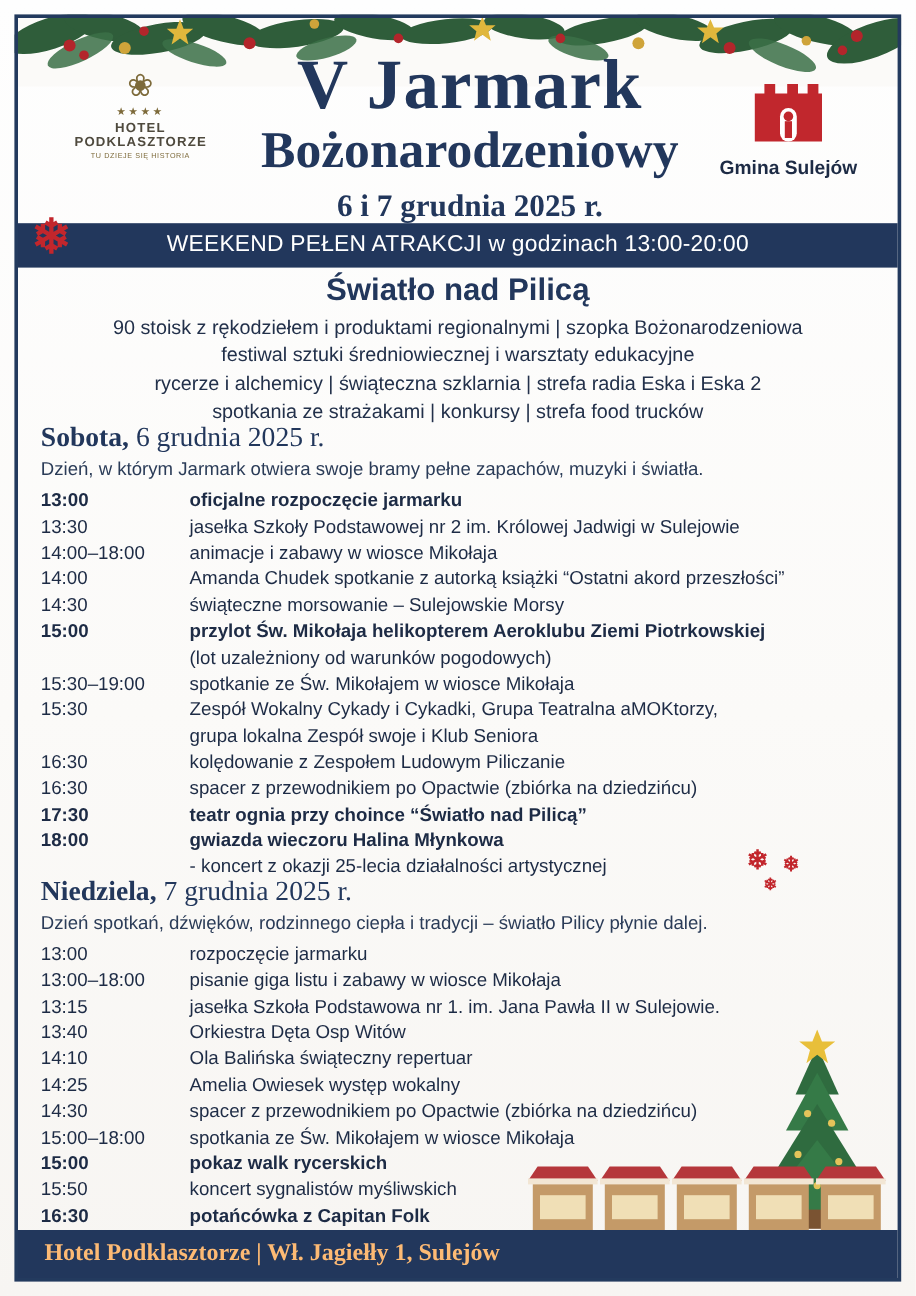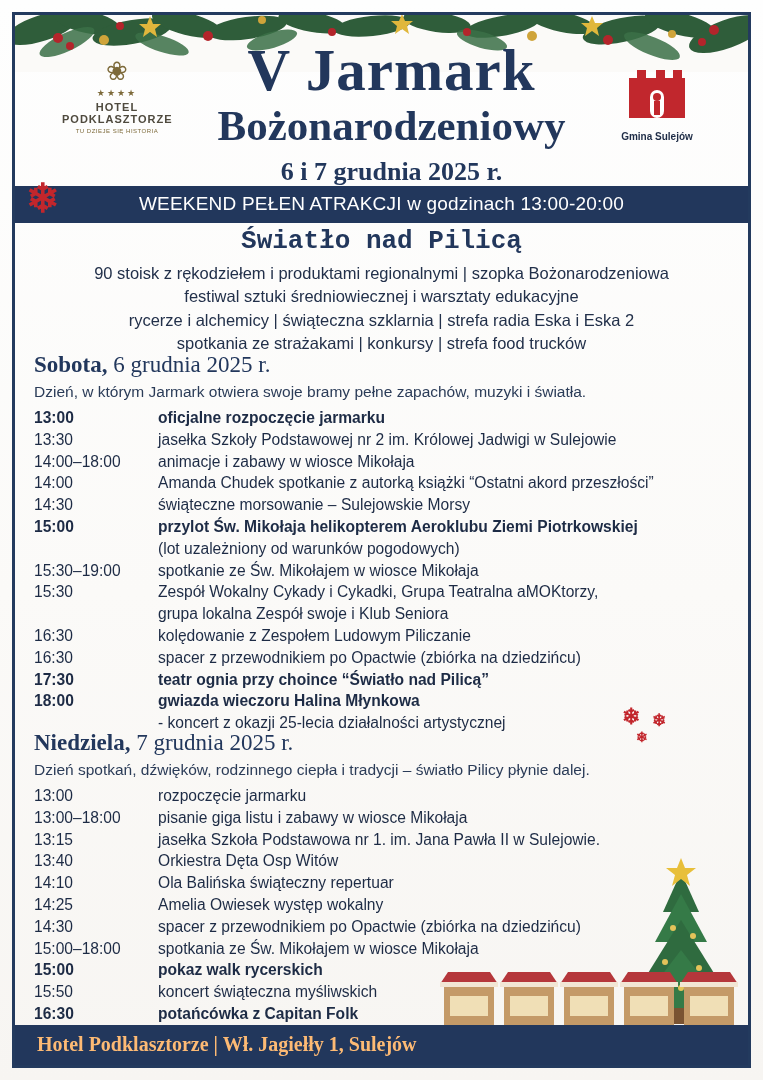--- a/index.html
+++ b/index.html
@@ -74,25 +74,25 @@
     line-height: 1;
   }
   .logo-left .stars { color:#7d6a3a; font-size: 9px; letter-spacing:2px; margin-top:4px;}
   .logo-left .ln1 { font-size: 11px; color:#4f4a3e; letter-spacing:1px; margin-top:3px; font-weight:bold;}
   .logo-left .ln2 { font-size: 11px; color:#4f4a3e; letter-spacing:1px; font-weight:bold;}
   .logo-left .ln3 { font-size: 6px; color:#7d6a3a; letter-spacing:.5px; margin-top:3px;}
   .logo-right {
     position: absolute; right: 46px; top: 56px; width: 120px; text-align: center;
   }
   .logo-right .crest { margin: 0 auto; }
-  .logo-right .lbl { font-size: 10px; color:#1d2b45; margin-top: 5px; font-weight: bold;}
+  .logo-right .lbl { font-size: 16px; color:#1d2b45; margin-top: 5px; font-weight: bold;}
   
   .subtitle {
     position: absolute; top: 226px; left: 0; width: 100%; text-align: center;
-    font-family: Liberation Mono, monospace;
+    font-family: Liberation Sans, sans-serif;
     font-weight: bold;
     font-size: 26px;
     color: #22375c;
   }
   .blurb {
     position: absolute; top: 262px; left: 34px; right: 34px;
     text-align: center;
     font-size: 16.5px;
     line-height: 1.42;
     color: #22304a;
@@ -340,21 +340,21 @@
         <tr>
           <td class="time">15:00–18:00</td>
           <td>spotkania ze Św. Mikołajem w wiosce Mikołaja</td>
         </tr>
         <tr class="bold">
           <td class="time">15:00</td>
           <td>pokaz walk rycerskich</td>
         </tr>
         <tr>
           <td class="time">15:50</td>
-          <td>koncert świąteczna myśliwskich</td>
+          <td>koncert sygnalistów myśliwskich</td>
         </tr>
         <tr class="bold">
           <td class="time">16:30</td>
           <td>potańcówka z Capitan Folk</td>
         </tr>
       </tbody>
     </table>
   </div>
 
   <div class="snow" style="left:26px; top:178px; font-size:40px;">❄</div>

